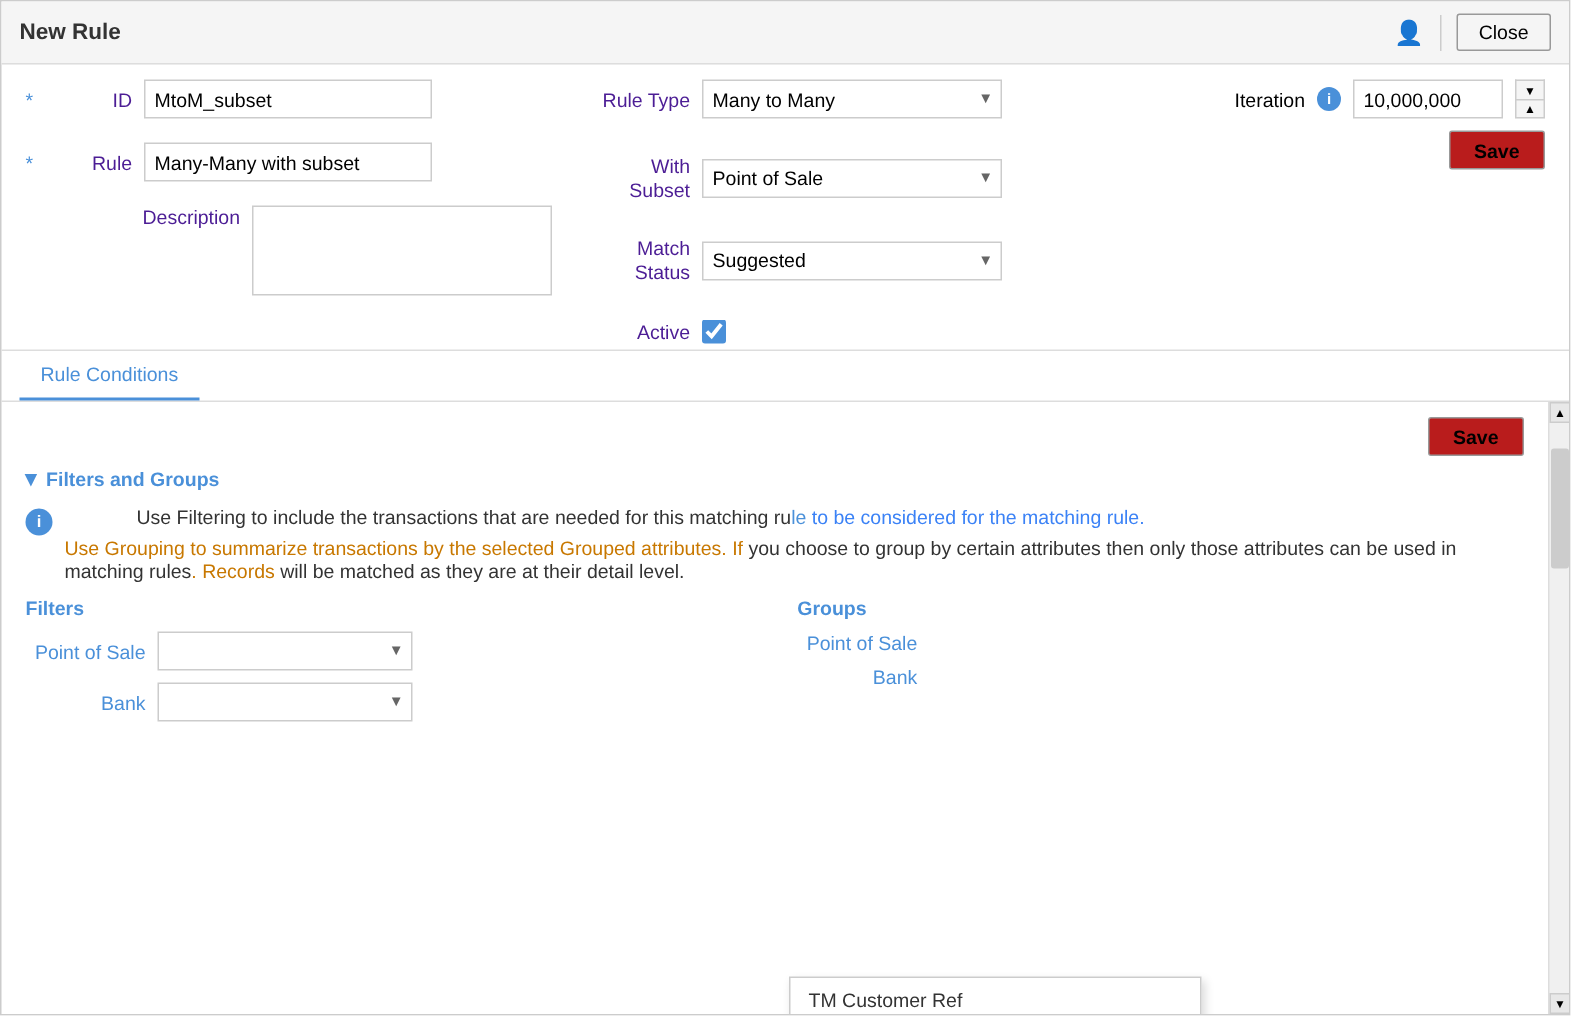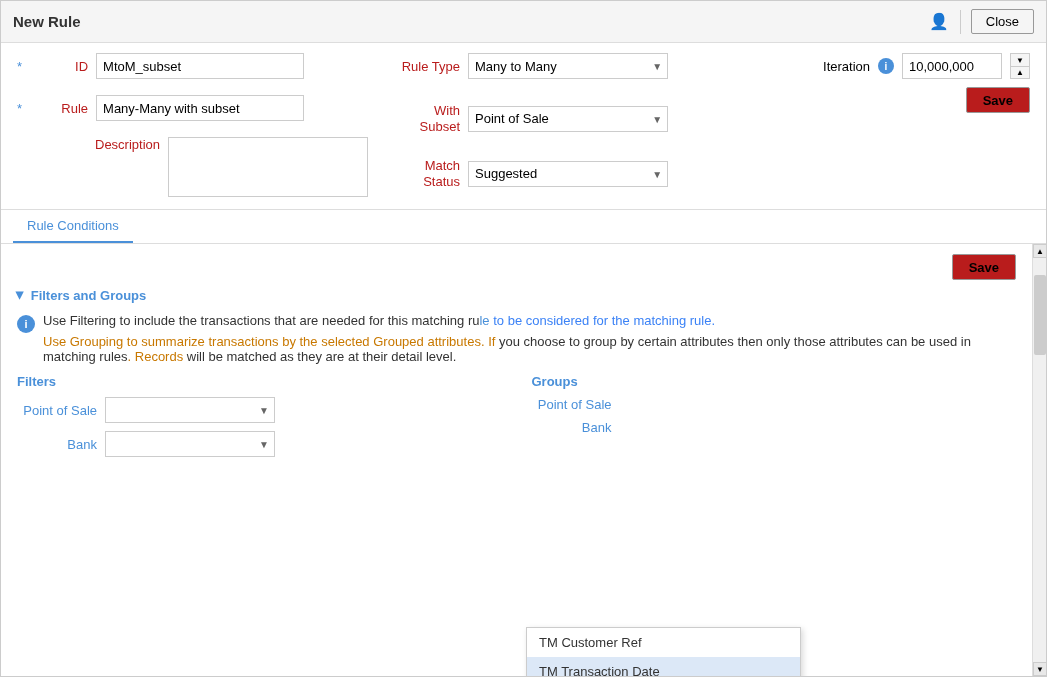--- a/index.html
+++ b/index.html
@@ -5,23 +5,23 @@
     * { box-sizing: border-box; margin: 0; padding: 0; font-family: Arial, sans-serif; font-size: 13px; }
     body { background: #f0f0f0; width: 1047px; height: 677px; overflow: hidden; }
     .dialog { background: #fff; width: 1047px; height: 677px; border: 1px solid #ccc; display: flex; flex-direction: column; position: relative; }
     .dialog-header { background: #f5f5f5; border-bottom: 1px solid #ddd; padding: 8px 12px; display: flex; align-items: center; justify-content: space-between; }
     .dialog-title { font-size: 15px; font-weight: bold; color: #333; }
     .header-right { display: flex; align-items: center; gap: 10px; }
     .header-icon { color: #666; font-size: 16px; }
     .divider-v { width: 1px; height: 24px; background: #ccc; }
     .close-btn { border: 1px solid #999; background: #f5f5f5; padding: 4px 14px; cursor: pointer; font-size: 13px; border-radius: 2px; }
     .form-row { display: flex; align-items: center; margin-bottom: 8px; }
-    .form-label { color: #b91c1c; min-width: 90px; text-align: right; padding-right: 8px; }
+    .form-label { color: #4c1d95; min-width: 90px; text-align: right; padding-right: 8px; }
     .required-star { color: #4a90d9; margin-right: 4px; }
-    .form-input { border: 1px solid #ccc; padding: 4px 6px; height: 26px; width: 208px; font-size: 13px; }
+    .form-input { border: 1px solid #ccc; padding: 4px 6px; height: 26px; width: 192px; font-size: 13px; }
     .select-wrapper { position: relative; display: inline-block; }
     .form-select { border: 1px solid #ccc; padding: 4px 24px 4px 6px; height: 26px; width: 200px; font-size: 13px; appearance: none; background: #fff; cursor: pointer; }
     .select-arrow { position: absolute; right: 6px; top: 50%; transform: translateY(-50%); pointer-events: none; color: #666; font-size: 10px; }
     .form-textarea { border: 1px solid #ccc; padding: 4px 6px; width: 200px; height: 60px; font-size: 13px; resize: none; }
     .info-icon { display: inline-flex; align-items: center; justify-content: center; width: 16px; height: 16px; border-radius: 50%; background: #4a90d9; color: #fff; font-size: 10px; font-weight: bold; cursor: pointer; }
     .iteration-input { border: 1px solid #ccc; padding: 4px 6px; height: 26px; width: 100px; font-size: 13px; }
     .iteration-arrows { display: flex; flex-direction: column; }
     .iter-btn { border: 1px solid #ccc; background: #f5f5f5; width: 20px; height: 13px; cursor: pointer; display: flex; align-items: center; justify-content: center; font-size: 8px; padding: 0; }
     .iter-btn:first-child { border-bottom: none; }
     .save-btn { border: 1px solid #999; background: #b91c1c; padding: 4px 16px; cursor: pointer; font-size: 13px; border-radius: 2px; margin-left: auto; height: 26px; font-weight: bold; }
@@ -104,20 +104,24 @@
       </div>
       <div class="form-row">
         <span class="form-label" style="min-width:80px; line-height:1.2;">Match<br>Status</span>
         <div class="select-wrapper">
           <select class="form-select">
             <option>Suggested</option>
           </select>
           <span class="select-arrow">▼</span>
         </div>
       </div>
+      <div class="active-row">
+        <span class="form-label" style="min-width:80px;">Active</span>
+        <input type="checkbox" class="checkbox" checked="" style="">
+      </div>
     </div>
 
     <div style="display:flex; flex-direction:column; gap:8px; align-items:flex-end; padding-left:30px;">
       <div style="display:flex; align-items:center; gap:8px;">
         <span>Iteration</span>
         <span class="info-icon">i</span>
         <input class="iteration-input" type="text" value="10,000,000" style="">
         <div class="iteration-arrows">
           <button class="iter-btn">▼</button>
           <button class="iter-btn">▲</button>
@@ -139,21 +143,21 @@
       </div>
 
       <div class="filters-header">
         <span class="triangle-icon" style="transform:rotate(90deg); display:inline-block;">▶</span>
         <span>Filters and Groups</span>
       </div>
 
       <div class="info-box">
         <div class="info-circle">i</div>
         <div>
-          <span style="color:#333;">Use Filtering to include the transactions that are needed for this matching ru</span><span style="color:#4a90d9;">le </span><span style="color:#3b82f6;">to be considered for the matching rule.</span>
+          <span style="color:#333;margin-left:48px;">Use Filtering to include the transactions that are needed for this matching ru</span><span style="color:#4a90d9;">le </span><span style="color:#3b82f6;">to be considered for the matching rule.</span>
           <br>
           <div style="margin-top:6px; color:#c87800;">
             Use Grouping to summarize transactions by the selected Grouped attribut<span style="color:#c87800;">es. If </span><span style="color:#333;"> you choose to group by certain attributes then only those attributes can be used in matching rules</span><span style="color:#c87800;">. Records</span><span style="color:#333;"> will be matched as they are at their detail level.</span>
           </div>
         </div>
       </div>
 
       <div class="filters-groups-row">
 
         <div class="filters-col">

